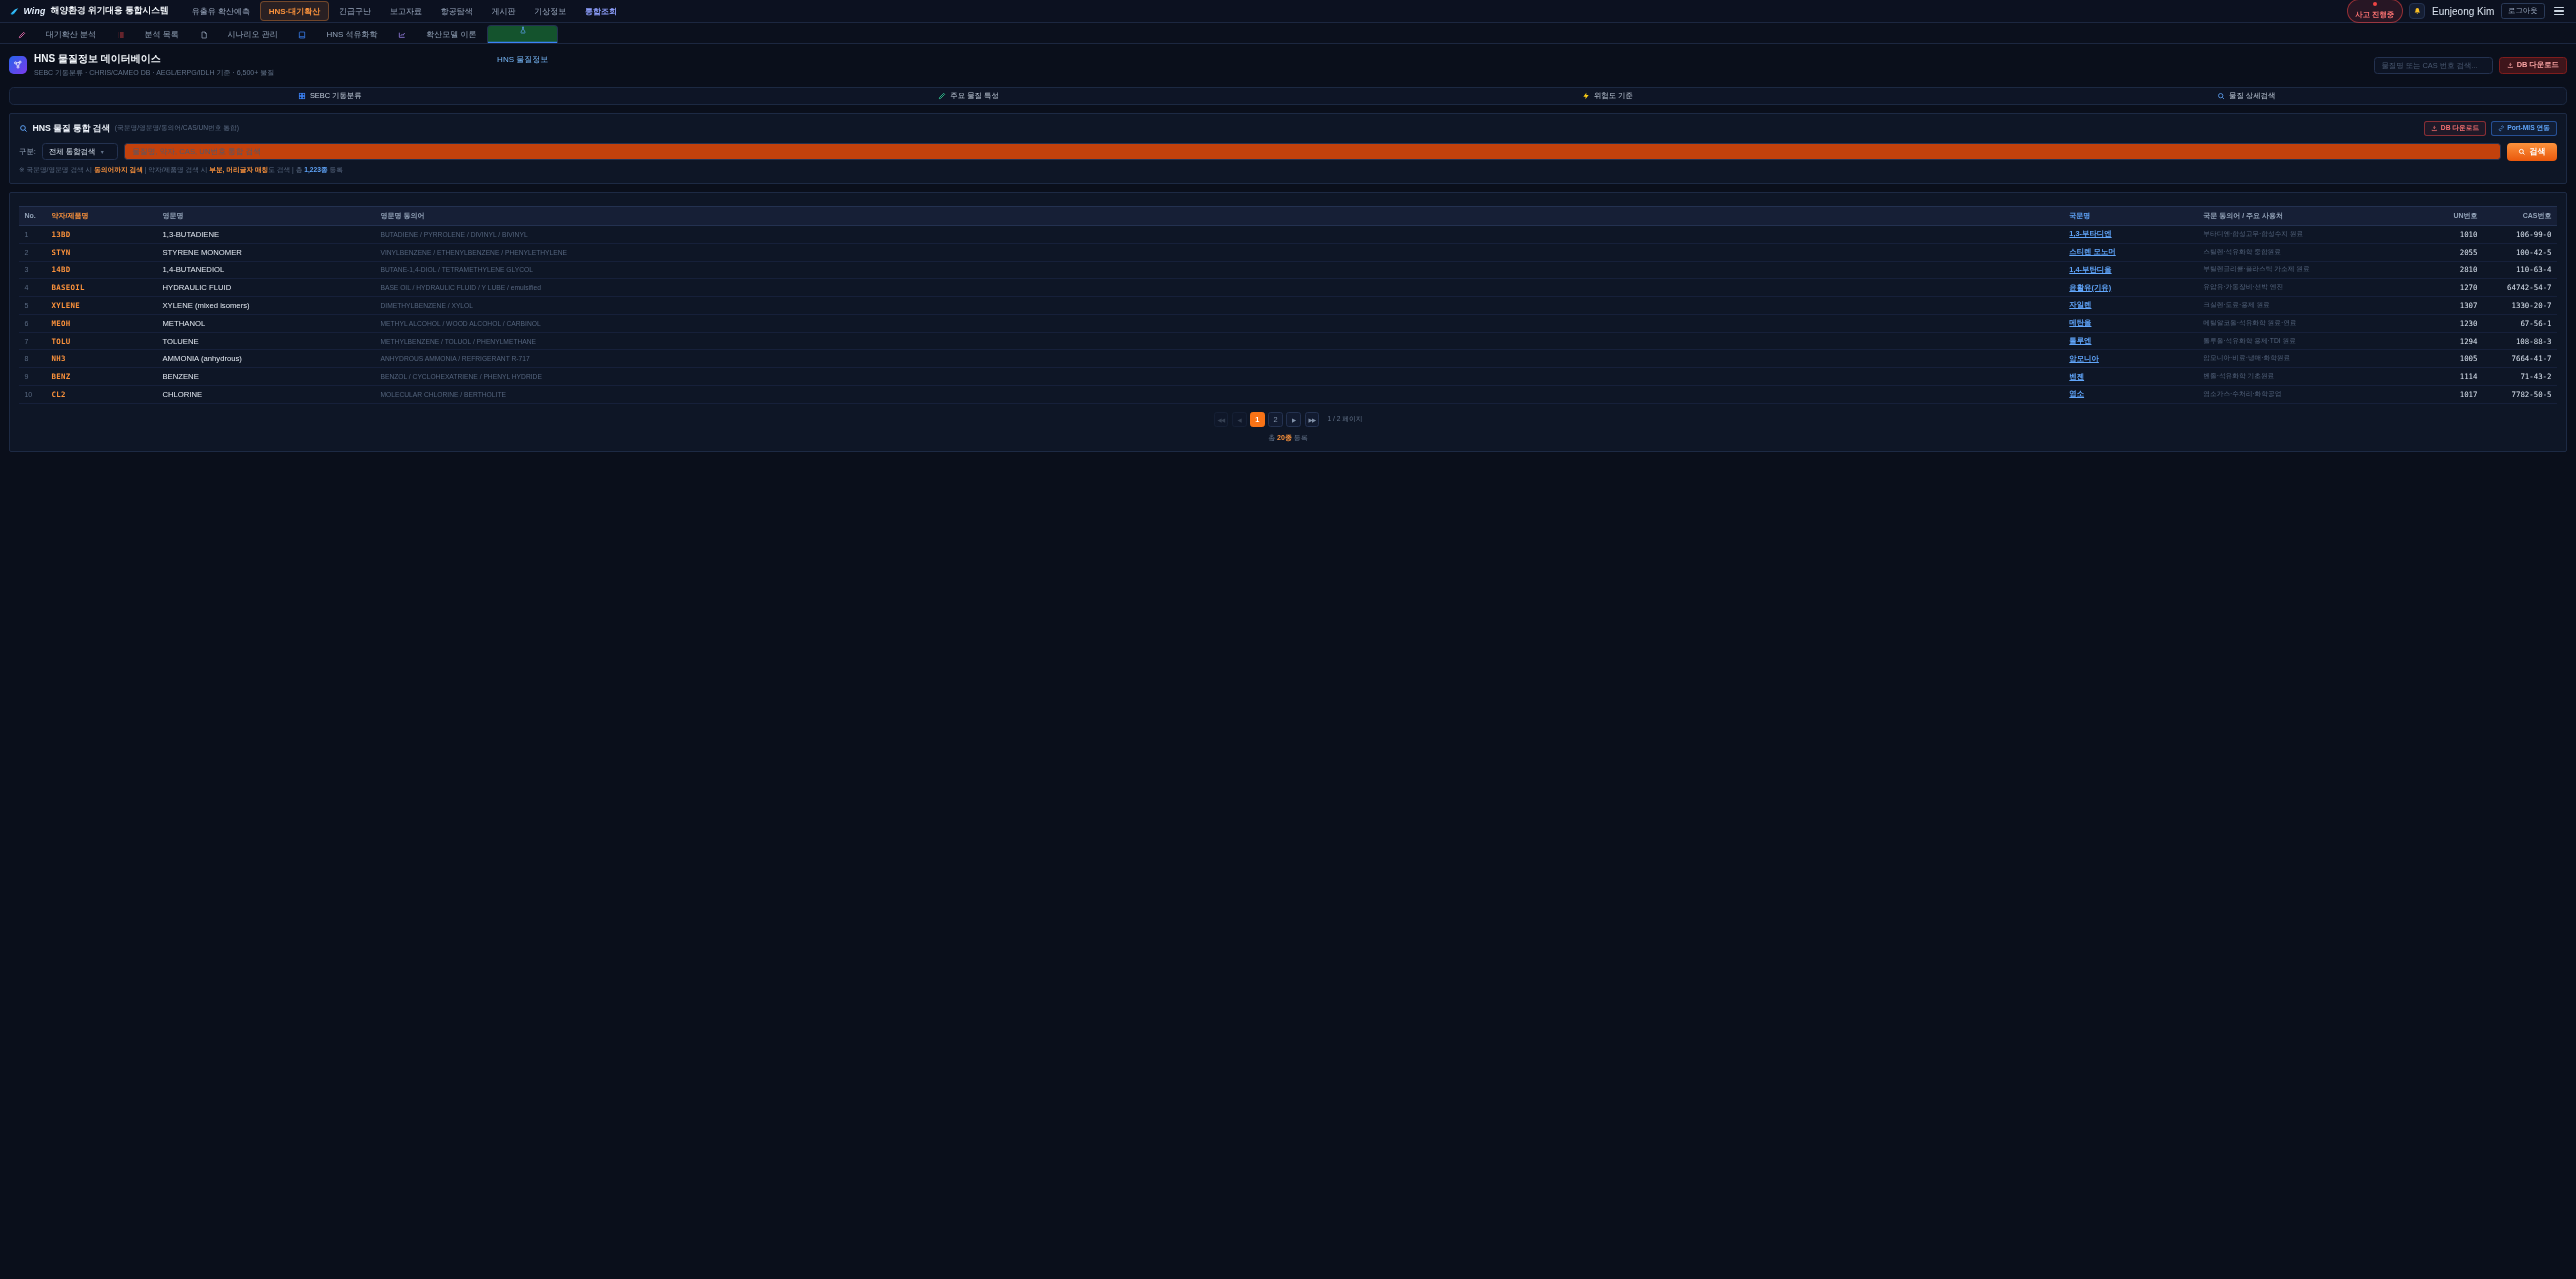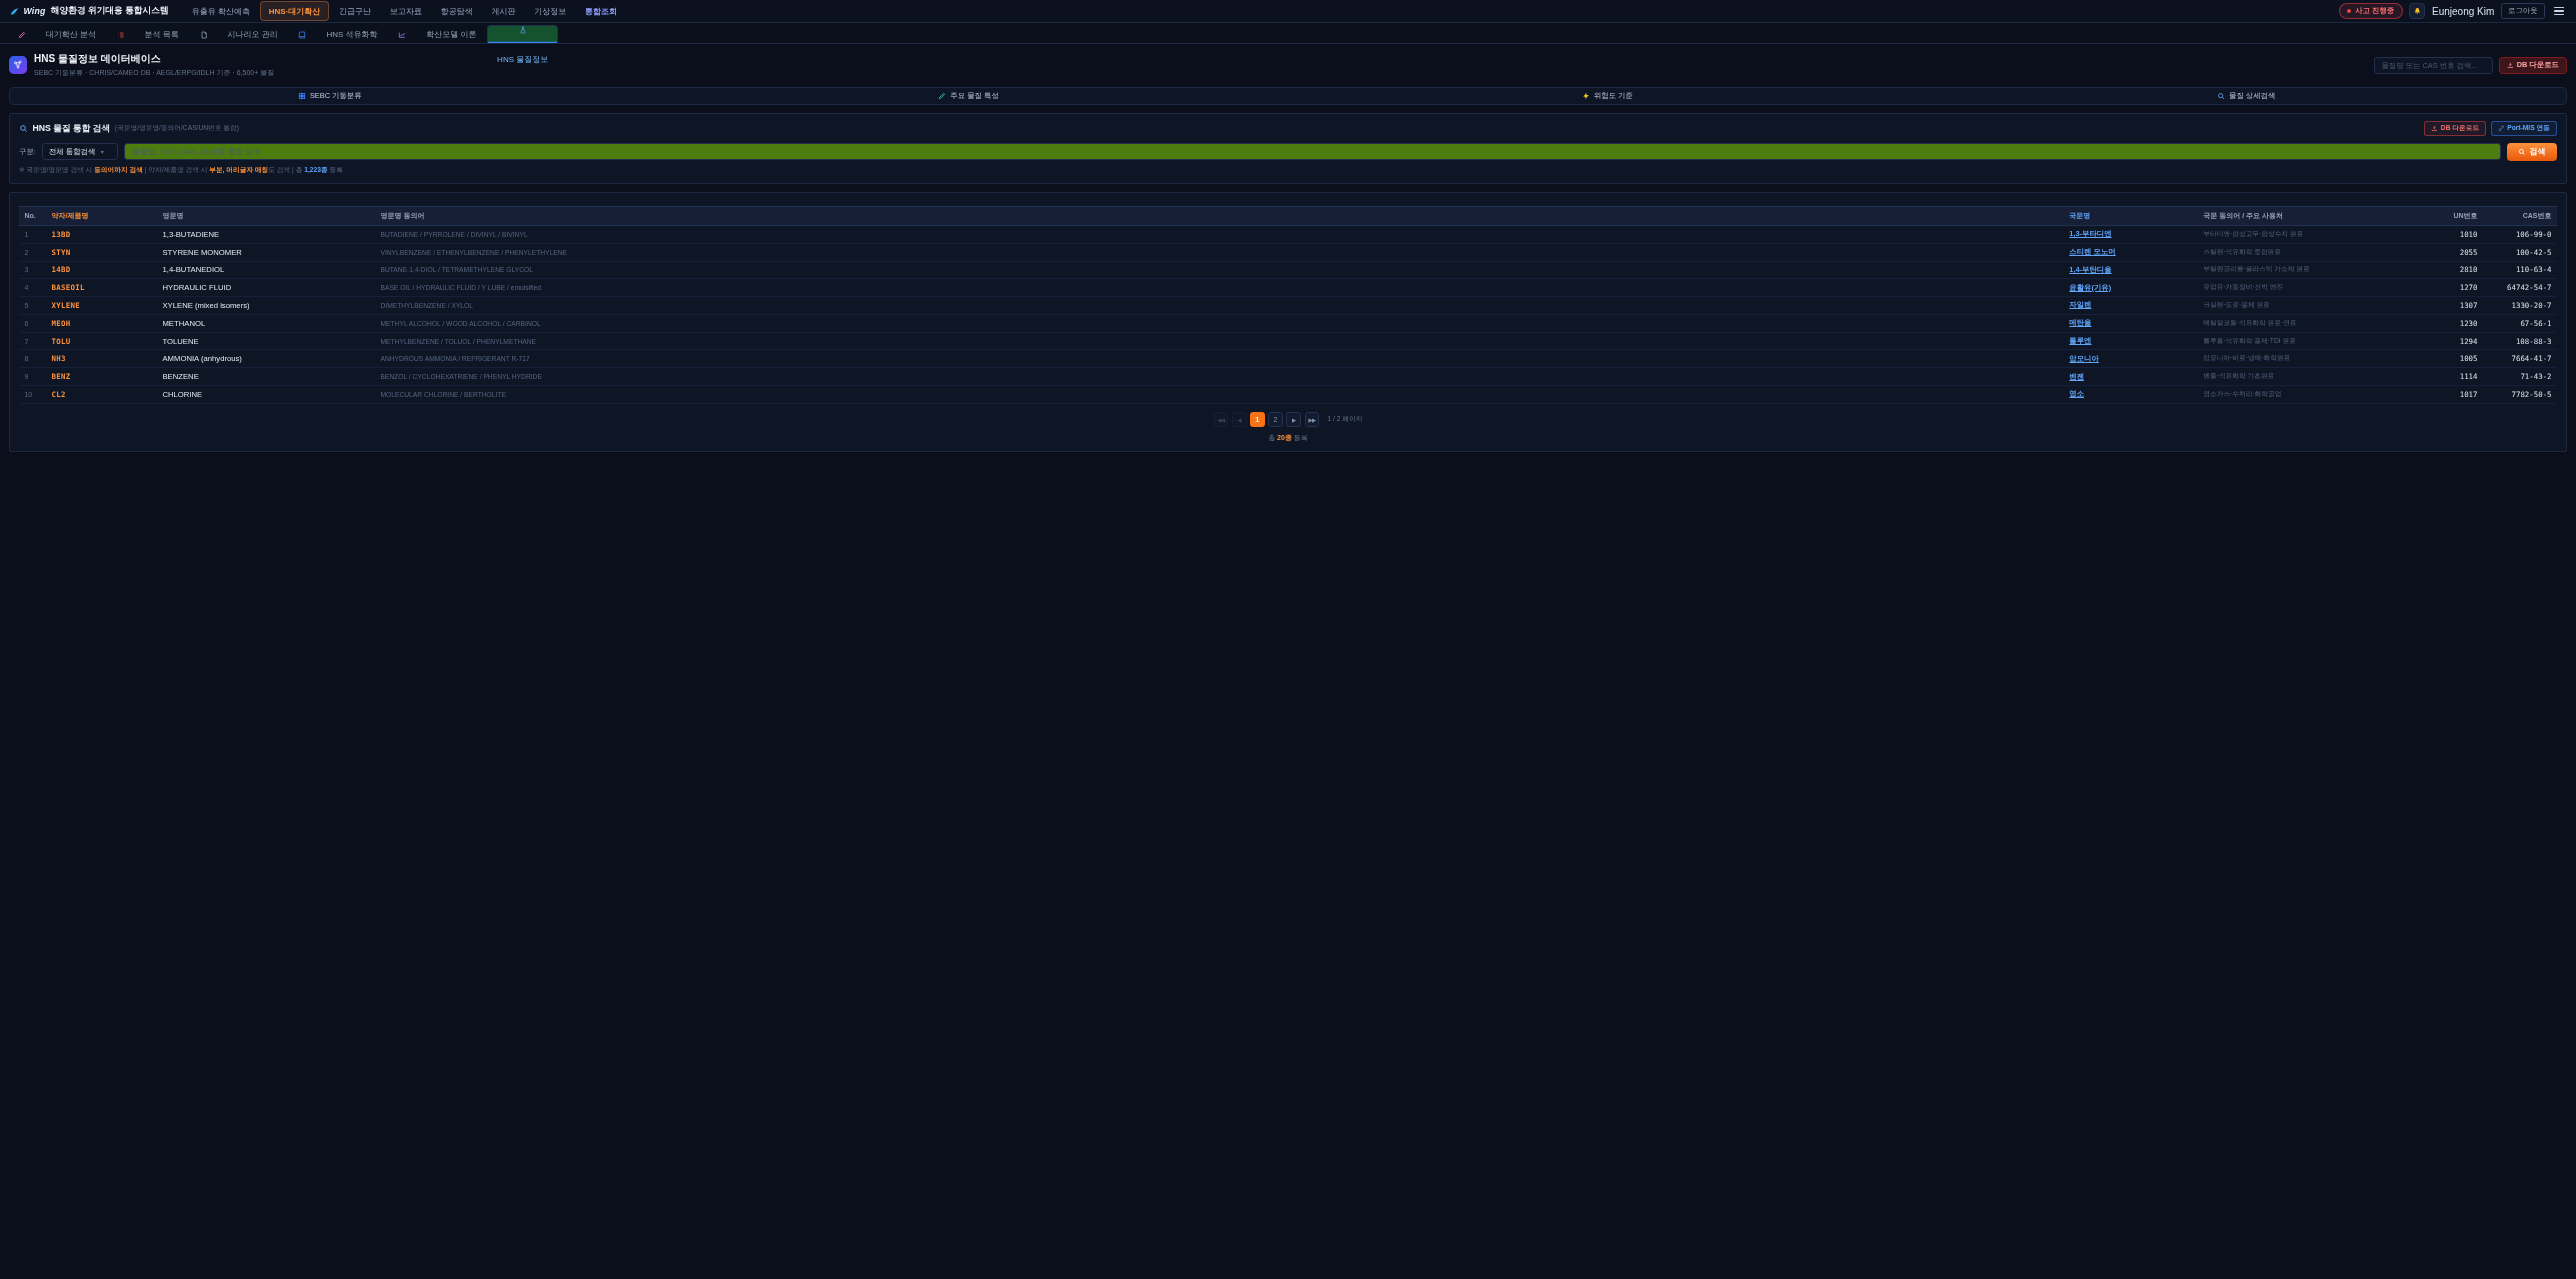--- a/index.html
+++ b/index.html
@@ -16,21 +16,21 @@
   .logo { display:flex; align-items:center; gap:3.4px; }
   .logo-text { font-style:italic; font-weight:bold; color:#e8f2ff; font-size:8.7px; letter-spacing:0.2px; }
   .app-title { font-weight:700; font-size:8.7px; color:#f1f5f9; margin-right:9.4px; white-space:nowrap; }
   .nav-menu { display:flex; gap:2px; align-items:center; }
   .nav-item { padding:3.4px 7.4px; font-size:8px; color:#9aa8bd; border-radius:4px; cursor:pointer; white-space:nowrap; border:0.7px solid transparent; }
   .nav-item.active { color:#fb923c; background:rgba(251,146,60,.12); border:0.7px solid rgba(251,146,60,.35); font-weight:700; }
   .nav-item.accent { color:#8b9cf8; font-weight:700; }
   .nav-right { margin-left:auto; display:flex; align-items:center; gap:6.7px; }
   .badge-incident { display:flex; align-items:center; gap:4px; padding:2px 7.4px; border-radius:670px;
                     border:0.7px solid rgba(239,68,68,.55); background:rgba(239,68,68,.12);
-                    color:#f87171; font-size:7.4px; font-weight:700; white-space:nowrap; }
+                    color:#f87171; font-size:7.4px; font-weight:700; white-space:nowrap;flex-direction:column; }
   .dot { width:4px; height:4px; border-radius:50%; background:#ef4444; }
   .bell-btn { width:16px; height:16px; border-radius:4px; background:#151e33; border:0.7px solid #243250;
               display:flex; align-items:center; justify-content:center; cursor:pointer; }
   .user-name { font-size:10px; color:#dbe4f0; white-space:nowrap; }
   .logout-btn { font-size:7.4px; color:#9aa8bd; padding:2px 6px; border:0.7px solid #2a3a58; border-radius:2.7px;
                 background:transparent; cursor:pointer; white-space:nowrap; }
   .burger { display:flex; flex-direction:column; gap:2px; padding:2.7px; cursor:pointer; }
   .burger span { width:10px; height:1.3px; background:#cbd5e1; border-radius:0.7px; }
 
   
@@ -77,21 +77,21 @@
               border-radius:2.7px; cursor:pointer; white-space:nowrap; }
   .mini-btn.red { color:#f87171; border:0.7px solid rgba(239,68,68,.5); background:rgba(239,68,68,.08); }
   .mini-btn.blue { color:#60a5fa; border:0.7px solid rgba(59,130,246,.5); background:rgba(59,130,246,.08); }
   .mini-btn svg { width:6.7px; height:6.7px; }
   .sc-form { display:flex; align-items:center; gap:6px; margin-top:6.7px; }
   .form-label { font-size:7.4px; color:#93a3b8; white-space:nowrap; }
   .select { display:flex; align-items:center; gap:5.4px; min-width:76px; height:17.4px;
             padding:0 6px; background:#0d1424; border:0.7px solid #243250; border-radius:3.4px; font-size:7.4px;
             color:#dbe4f0; cursor:pointer; white-space:nowrap; }
   .select .chev { color:#64748b; font-size:6px; }
-  .main-input { flex:1; height:17.4px; background:#4d7c0f; border:0.7px solid #243250; border-radius:3.4px;
+  .main-input { flex:1; height:17.4px; background:#c2410c; border:0.7px solid #243250; border-radius:3.4px;
                 color:#dbe4f0; font-size:7.7px; padding:0 7.4px; font-family:inherit; }
   .main-input::placeholder { color:#4b5a72; }
   .search-btn { display:flex; align-items:center; gap:4px; height:18px; padding:0 11.4px; border-radius:4px;
                 background:linear-gradient(180deg,#fb923c,#ea580c); color:#fff; font-size:8px; font-weight:800;
                 border:none; cursor:pointer; white-space:nowrap; }
   .search-btn svg { width:7.4px; height:7.4px; }
   .sc-help { margin-top:5.4px; font-size:6.7px; color:#5a6a82; }
   .hl-o { color:#fb923c; font-weight:700; }
   .hl-b { color:#60a5fa; font-weight:700; }
 

